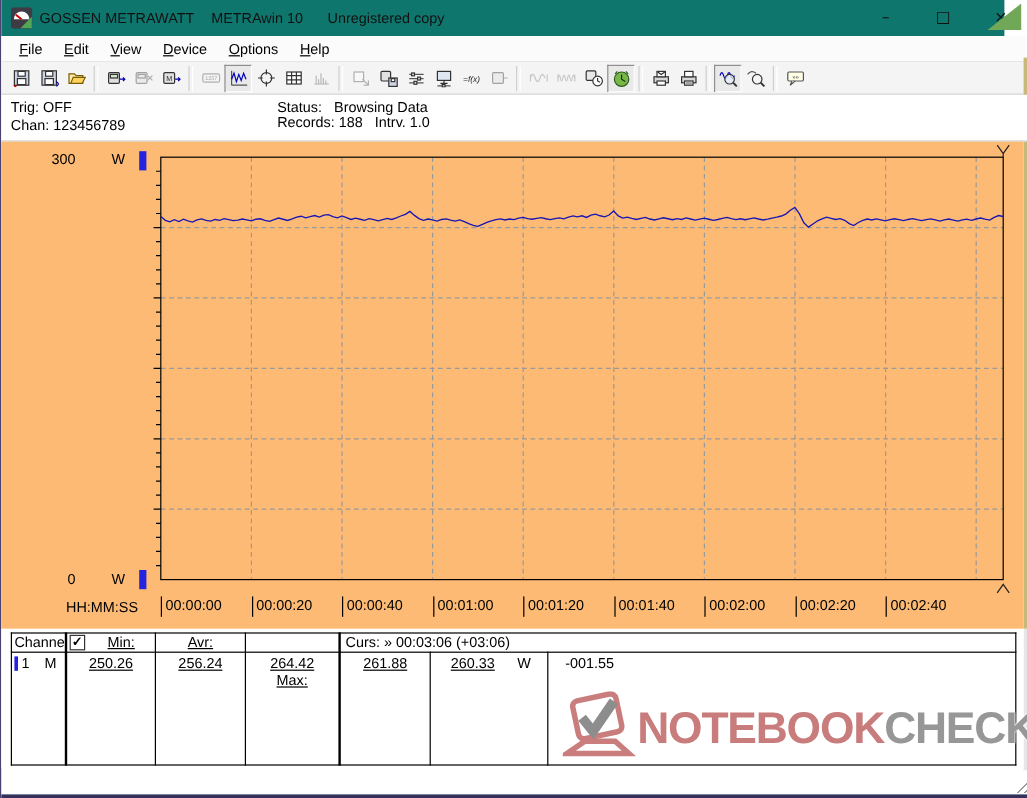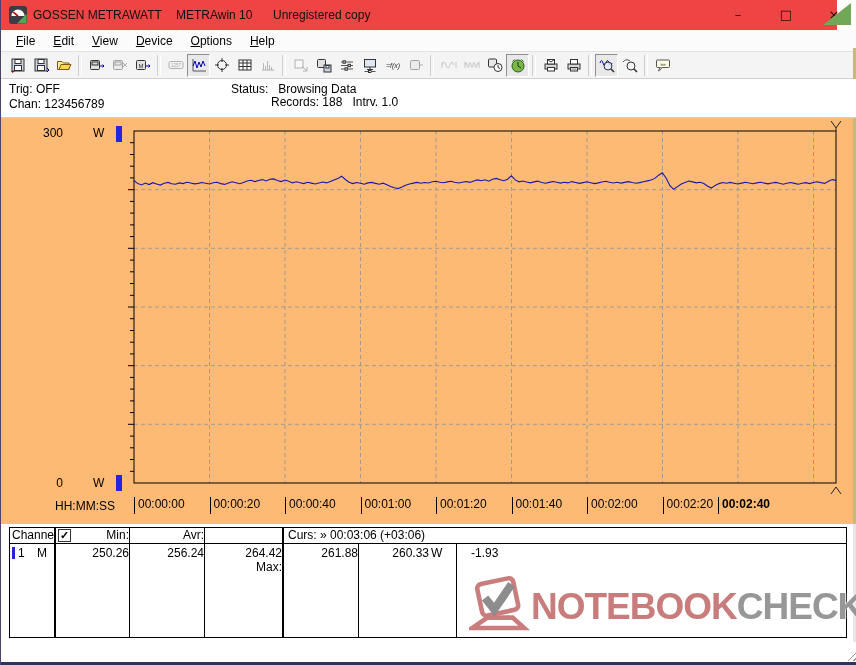--- a/index.html
+++ b/index.html
@@ -1,20 +1,20 @@
 <!DOCTYPE html>
 <html><head>
 <meta charset="utf-8">
 <style>
   html,body{margin:0;padding:0;background:#ffffff;}
   #app{position:relative;width:856px;height:665px;background:#ffffff;
        font-family:"Liberation Sans",sans-serif;font-size:12px;color:#000;
        overflow:hidden;box-sizing:border-box;border-left:1px solid #4a4371;}
   
-  #titlebar{position:absolute;left:0;top:0;width:836px;height:30px;background:#ef4444;}
+  #titlebar{position:absolute;left:0;top:0;width:836px;height:30px;background:#0f766e;}
   #app-icon{position:absolute;left:8px;top:6px;width:18px;height:18px;}
   .title-text{position:absolute;top:8px;white-space:pre;color:#111;}
   #title-app{left:32px;}
   #title-product{left:175px;}
   #title-license{left:272px;}
   .win-btn{position:absolute;top:0;width:46px;height:30px;border:none;background:transparent;
            font-family:"DejaVu Sans",sans-serif;font-size:13px;line-height:30px;text-align:center;padding:0;color:#111;}
   #btn-min{left:714px;}
   #btn-max{left:762px;}
   #btn-close{left:810px;}
@@ -33,39 +33,39 @@
   .tb-btn.disabled{opacity:.42;filter:grayscale(1);}
   #tb-triangle{position:absolute;right:4px;top:2px;}
   #right-strip-top{position:absolute;left:852px;top:48px;width:4px;height:476px;background:#c9b87c;}
   #right-strip-bottom{position:absolute;left:852px;top:524px;width:4px;height:118px;background:#e6e6e6;}
   
   #infopanel{position:absolute;left:0;top:79px;width:856px;height:38px;background:#fff;border-bottom:1px solid #cfcfcf;}
   .info-line{position:absolute;white-space:pre;}
   #info-trig{left:8px;top:3px;}
   #info-chan{left:8px;top:18px;}
   #info-status{left:230px;top:3px;}
-  #info-records{left:230px;top:16px;margin-left:40px;}
+  #info-records{left:230px;top:16px;}
   
   #chartpanel{position:absolute;left:0;top:118px;width:852px;height:406px;background:#fdba74;}
   #plot-svg{position:absolute;left:0;top:0;width:852px;height:406px;}
   .axis-label{position:absolute;white-space:pre;}
   #ylab-top{left:30px;top:8px;width:32px;text-align:right;}
   #ylab-top-unit{left:92px;top:8px;}
   #ylab-bot{left:30px;top:358px;width:32px;text-align:right;}
   #ylab-bot-unit{left:92px;top:358px;}
   .ymark{position:absolute;width:6px;height:16px;background:#2424e0;}
   #ymark-top{left:115px;top:8px;}
   #ymark-bot{left:115px;top:357px;}
   #xlabel{position:absolute;left:54px;top:381px;}
   .xtick{position:absolute;top:379px;height:17px;border-left:1px solid #000;padding-left:3px;white-space:nowrap;}
   
   #tablepanel{position:absolute;left:0;top:524px;width:852px;height:116px;background:#fff;}
   .tline{position:absolute;background:#000;}
   .tcell{position:absolute;height:15px;line-height:15px;overflow:hidden;white-space:pre;}
-  .center{text-align:right;}
+  .center{text-align:center;text-decoration:underline;}
   #chk{position:absolute;left:57px;top:5px;width:11px;height:11px;border:1px solid #333;background:#fff;
        font-size:11px;line-height:11px;text-align:center;font-weight:bold;}
   #row-marker{position:absolute;left:11px;top:23px;width:3px;height:12px;background:#2424e0;}
   
   #logo{position:absolute;left:468px;top:576px;display:flex;align-items:center;}
   #logo-words{font-weight:bold;font-size:37px;letter-spacing:-1px;line-height:58px;
               text-shadow:0 0 2px #fff,0 0 2px #fff;}
   
   #statusbar{position:absolute;left:0;top:642px;width:856px;height:20px;background:#f2f2f2;border-top:1px solid #dcdcdc;}
   .sb-panel{position:absolute;top:2px;height:16px;border:1px solid;border-color:#9b9b9b #ffffff #ffffff #9b9b9b;
@@ -373,21 +373,21 @@
     <span class="axis-label" id="xlabel">HH:MM:SS</span>
     <div id="xticks">
         <span class="xtick" style="left: 133px;">00:00:00</span>
         <span class="xtick" style="left: 208.5px;">00:00:20</span>
         <span class="xtick" style="left: 284px;">00:00:40</span>
         <span class="xtick" style="left: 359.5px;">00:01:00</span>
         <span class="xtick" style="left: 435px;">00:01:20</span>
         <span class="xtick" style="left: 510.5px;">00:01:40</span>
         <span class="xtick" style="left: 586px;">00:02:00</span>
         <span class="xtick" style="left: 661.5px;">00:02:20</span>
-        <span class="xtick" style="left: 717px; font-weight: bold;">00:02:40</span>
+        <span class="xtick" style="left: 737px;">00:02:40</span>
       </div>
   </div>
 
   <div id="tablepanel">
 
     <div class="tline" style="left:8px;top:3px;width:838px;height:1px;"></div>
     <div class="tline" style="left:8px;top:19px;width:838px;height:1px;"></div>
     <div class="tline" style="left:8px;top:113px;width:838px;height:1px;"></div>
     <div class="tline" style="left:8px;top:3px;width:1px;height:111px;"></div>
     <div class="tline" style="left:845px;top:3px;width:1px;height:111px;"></div>
@@ -407,21 +407,21 @@
 
     <span id="row-marker"></span>
     <span class="tcell" style="left:17px;top:22px;width:14px;">1</span>
     <span class="tcell" style="left:36px;top:22px;width:14px;">M</span>
     <span class="tcell center" style="left:55px;top:22px;width:73px;">250.26</span>
     <span class="tcell center" style="left:129px;top:22px;width:74px;">256.24</span>
     <span class="tcell center" style="left:204px;top:22px;width:77px;">264.42</span>
     <span class="tcell center" style="left:283px;top:22px;width:74px;">261.88</span>
     <span class="tcell center" style="left:358px;top:22px;width:70px;">260.33</span>
     <span class="tcell" style="left:430px;top:22px;width:20px;">W</span>
-    <span class="tcell" style="left:470px;top:22px;width:120px;">-1.93</span>
+    <span class="tcell" style="left:470px;top:22px;width:120px;">-001.55</span>
   </div>
 
   <div id="logo">
     <span>
       <svg width="62" height="58" viewBox="0 0 54 50">
         <g stroke="#c97d7d" stroke-width="4" fill="none">
           <rect x="9" y="4" width="32" height="28" rx="4" transform="rotate(-12 25 18)"></rect>
           <path d="M3 45 L16 36 L38 36 L48 45 Z"></path>
         </g>
         <path d="M14 19 L22 29 L37 7" stroke="#8d8d8d" stroke-width="7" fill="none"></path>

